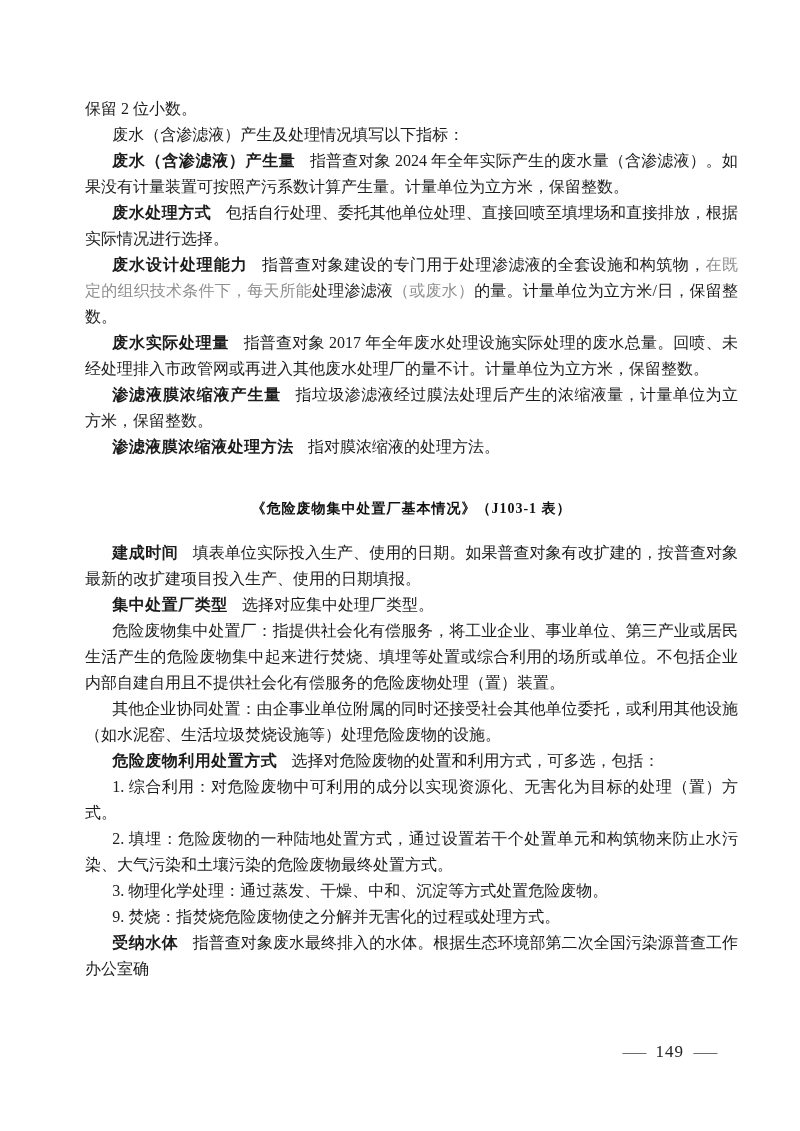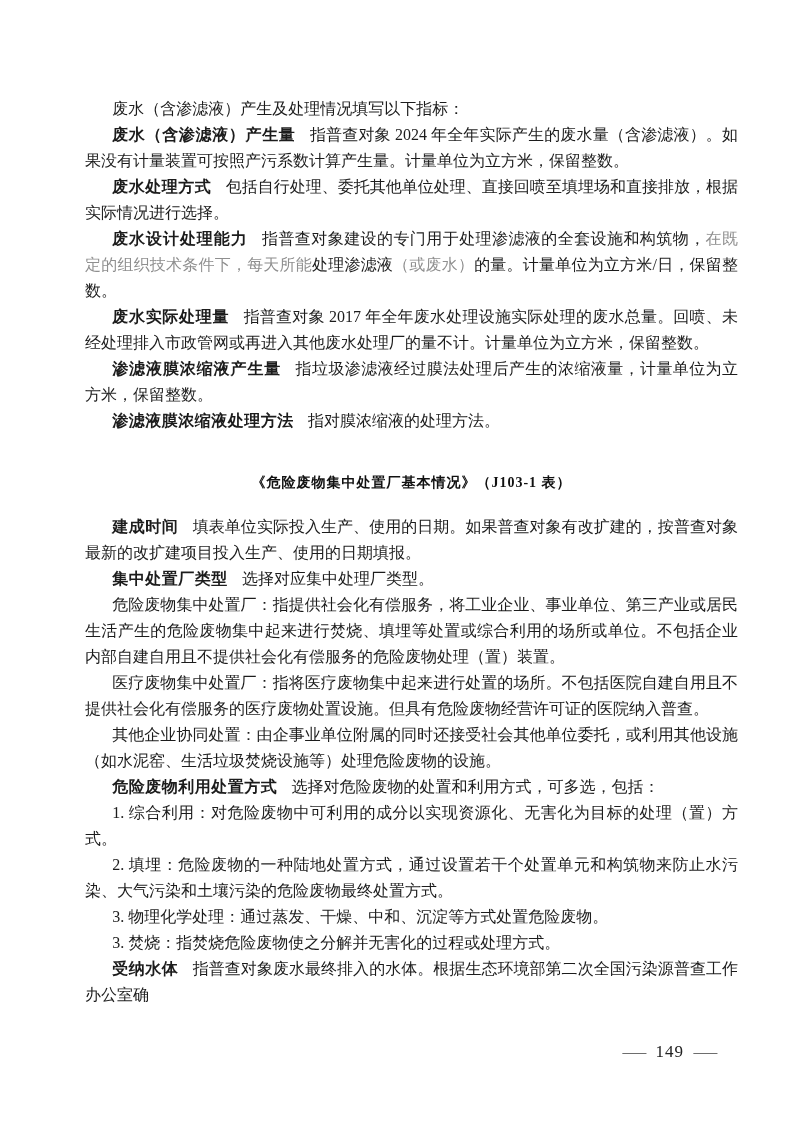--- a/index.html
+++ b/index.html
@@ -71,38 +71,38 @@
     letter-spacing: 1px;
     text-align: right;
   }
 </style>
 </head>
 <body>
 
 <div class="page">
 
   <div class="doc-body">
+      <p class="doc-para"><span class="run">保留 2 位小数。</span></p>
       <p class="doc-para indent"><span class="run">废水（含渗滤液）产生及处理情况填写以下指标：</span></p>
       <p class="doc-para indent"><span class="run-lead">废水（含渗滤液）产生量</span><span class="run">指普查对象 2024 年全年实际产生的废水量（含渗滤液）。如果没有计量装置可按照产污系数计算产生量。计量单位为立方米，保留整数。</span></p>
       <p class="doc-para indent"><span class="run-lead">废水处理方式</span><span class="run">包括自行处理、委托其他单位处理、直接回喷至填埋场和直接排放，根据实际情况进行选择。</span></p>
       <p class="doc-para indent"><span class="run-lead">废水设计处理能力</span><span class="run">指普查对象建设的专门用于处理渗滤液的全套设施和构筑物，</span><span class="run-gray">在既定的组织技术条件下，每天所能</span><span class="run">处理渗滤液</span><span class="run-gray">（或废水）</span><span class="run">的量。计量单位为立方米/日，保留整数。</span></p>
       <p class="doc-para indent"><span class="run-lead">废水实际处理量</span><span class="run">指普查对象 2017 年全年废水处理设施实际处理的废水总量。回喷、未经处理排入市政管网或再进入其他废水处理厂的量不计。计量单位为立方米，保留整数。</span></p>
       <p class="doc-para indent"><span class="run-lead">渗滤液膜浓缩液产生量</span><span class="run">指垃圾渗滤液经过膜法处理后产生的浓缩液量，计量单位为立方米，保留整数。</span></p>
       <p class="doc-para indent"><span class="run-lead">渗滤液膜浓缩液处理方法</span><span class="run">指对膜浓缩液的处理方法。</span></p>
       <div class="heading">《危险废物集中处置厂基本情况》（J103-1 表）</div>
       <p class="doc-para indent"><span class="run-lead">建成时间</span><span class="run">填表单位实际投入生产、使用的日期。如果普查对象有改扩建的，按普查对象最新的改扩建项目投入生产、使用的日期填报。</span></p>
       <p class="doc-para indent"><span class="run-lead">集中处置厂类型</span><span class="run">选择对应集中处理厂类型。</span></p>
       <p class="doc-para indent"><span class="run">危险废物集中处置厂：指提供社会化有偿服务，将工业企业、事业单位、第三产业或居民生活产生的危险废物集中起来进行焚烧、填埋等处置或综合利用的场所或单位。不包括企业内部自建自用且不提供社会化有偿服务的危险废物处理（置）装置。</span></p>
-      <p class="doc-para indent"><span class="run">医疗废物集中处置厂：指将医疗废物集中起来进行处置的场所。不包括医院自建自用且不提供社会化有偿服务的医疗废物处置设施。但具有危险废物经营许可证的医院纳入普查。</span></p>
       <p class="doc-para indent"><span class="run">其他企业协同处置：由企事业单位附属的同时还接受社会其他单位委托，或利用其他设施（如水泥窑、生活垃圾焚烧设施等）处理危险废物的设施。</span></p>
       <p class="doc-para indent"><span class="run-lead">危险废物利用处置方式</span><span class="run">选择对危险废物的处置和利用方式，可多选，包括：</span></p>
       <p class="doc-para indent"><span class="run">1. 综合利用：对危险废物中可利用的成分以实现资源化、无害化为目标的处理（置）方式。</span></p>
       <p class="doc-para indent"><span class="run">2. 填埋：危险废物的一种陆地处置方式，通过设置若干个处置单元和构筑物来防止水污染、大气污染和土壤污染的危险废物最终处置方式。</span></p>
       <p class="doc-para indent"><span class="run">3. 物理化学处理：通过蒸发、干燥、中和、沉淀等方式处置危险废物。</span></p>
-      <p class="doc-para indent"><span class="run">3. 焚烧：指焚烧危险废物使之分解并无害化的过程或处理方式。</span></p>
+      <p class="doc-para indent"><span class="run">9. 焚烧：指焚烧危险废物使之分解并无害化的过程或处理方式。</span></p>
       <p class="doc-para indent"><span class="run-lead">受纳水体</span><span class="run">指普查对象废水最终排入的水体。根据生态环境部第二次全国污染源普查工作办公室确</span></p>
     </div>
 
   <div class="footer">
     <span class="dash">—</span>
     <span class="page-num">149</span>
     <span class="dash">—</span>
   </div>
 
 </div>

